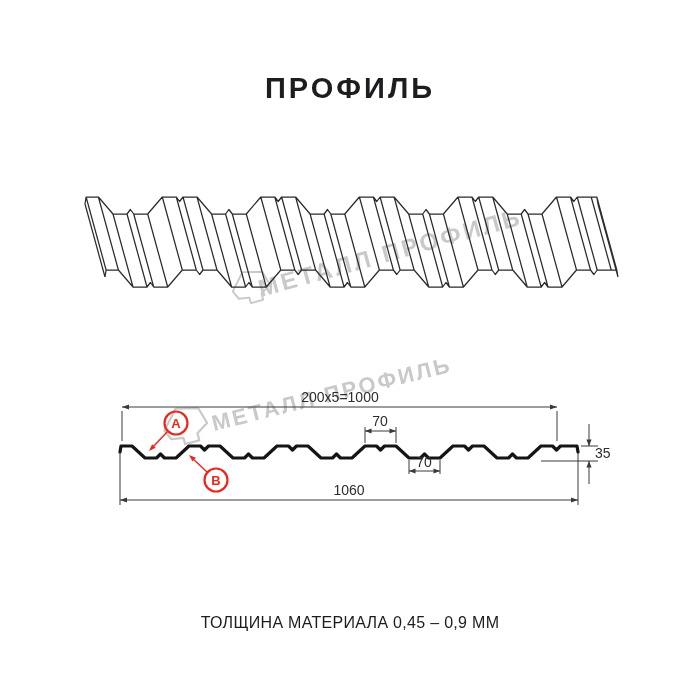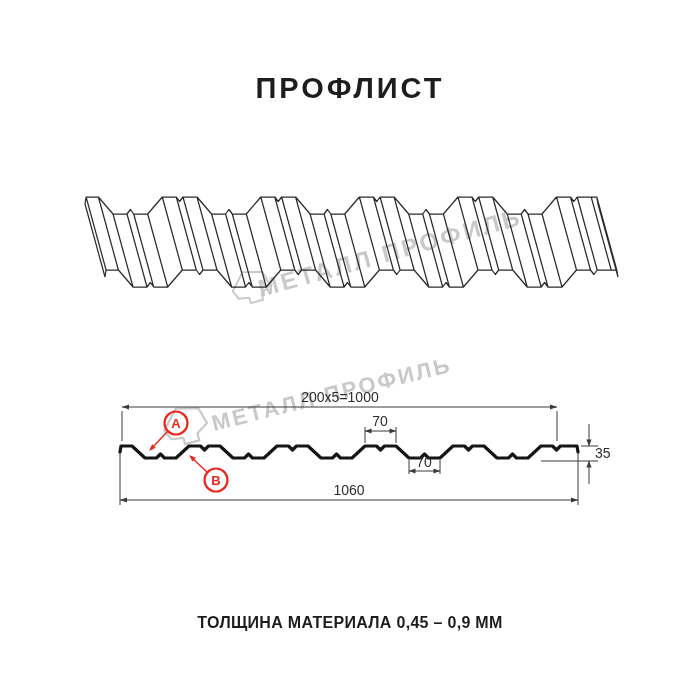--- a/index.html
+++ b/index.html
@@ -6,42 +6,42 @@
     --red:#e8291f; --line:#2b2b2b; --ink:#151515; --dimc:#3a3a3a; --wm:#c9c9c9; --text:#1d1d1f;
   }
   html,body{margin:0;padding:0;background:#fff;}
   .canvas{position:relative;width:700px;height:700px;background:#fff;overflow:hidden;
           font-family:"Liberation Sans", sans-serif;}
   .page-title{position:absolute;top:72px;left:0;width:700px;text-align:center;
               font-size:29px;font-weight:800;letter-spacing:3px;color:var(--text);}
   .page-subtitle{position:absolute;top:107px;left:0;width:700px;text-align:center;
               font-size:14.5px;font-weight:700;letter-spacing:1px;color:var(--text);}
   .footer-note{position:absolute;top:614px;left:0;width:700px;text-align:center;
-              font-size:16px;font-weight:700;letter-spacing:.3px;color:var(--text);}
+              font-size:16px;font-weight:400;letter-spacing:.3px;color:var(--text);}
   svg{position:absolute;top:0;left:0;}
   .line3d{stroke:var(--line);stroke-width:1.25;fill:none;stroke-linejoin:round;}
   .profile-line{stroke:var(--ink);stroke-width:3.2;fill:none;stroke-linejoin:round;stroke-linecap:round;}
   .dim-line{stroke:var(--dimc);stroke-width:1;fill:none;}
   .dim-arrow{fill:var(--dimc);stroke:none;}
   .dim-text{font-family:"Liberation Sans",sans-serif;font-size:14px;fill:#2d2d2d;}
   .wm-logo{fill:none;stroke:var(--wm);stroke-width:2.4;stroke-linejoin:round;}
   .wm-text{font-family:"Liberation Sans",sans-serif;font-weight:700;fill:var(--wm);}
   .wm-text.big{font-size:24px;letter-spacing:3px;}
   .wm-text.small{font-size:22px;letter-spacing:2.5px;}
   .callout-circle{fill:none;stroke:var(--red);stroke-width:2.2;}
   .callout-letter{font-family:"Liberation Sans",sans-serif;font-size:13px;font-weight:700;fill:var(--red);}
   .leader{stroke:var(--red);stroke-width:1.4;fill:none;}
   .leader-arrow{fill:var(--red);stroke:none;}
 </style>
 </head>
 <body>
 
 <div class="canvas">
 
-  <div class="page-title">ПРОФЛИСТ</div>
+  <div class="page-title">ПРОФИЛЬ</div>
   <div class="footer-note">ТОЛЩИНА МАТЕРИАЛА 0,45 – 0,9 ММ</div>
 
   <svg width="700" height="700" viewBox="0 0 700 700">
 
     <g>
       <path class="wm-logo" transform="translate(222,276) rotate(-15) scale(0.8)" d="M8,22 L26,2 L50,8 L55,26 L42,34 L42,42 L26,42 L26,35 L13,33 Z"></path>
       <text class="wm-text big" transform="translate(261,297) rotate(-15.5)">МЕТАЛЛ ПРОФИЛЬ</text>
     </g>
 
     <g>

